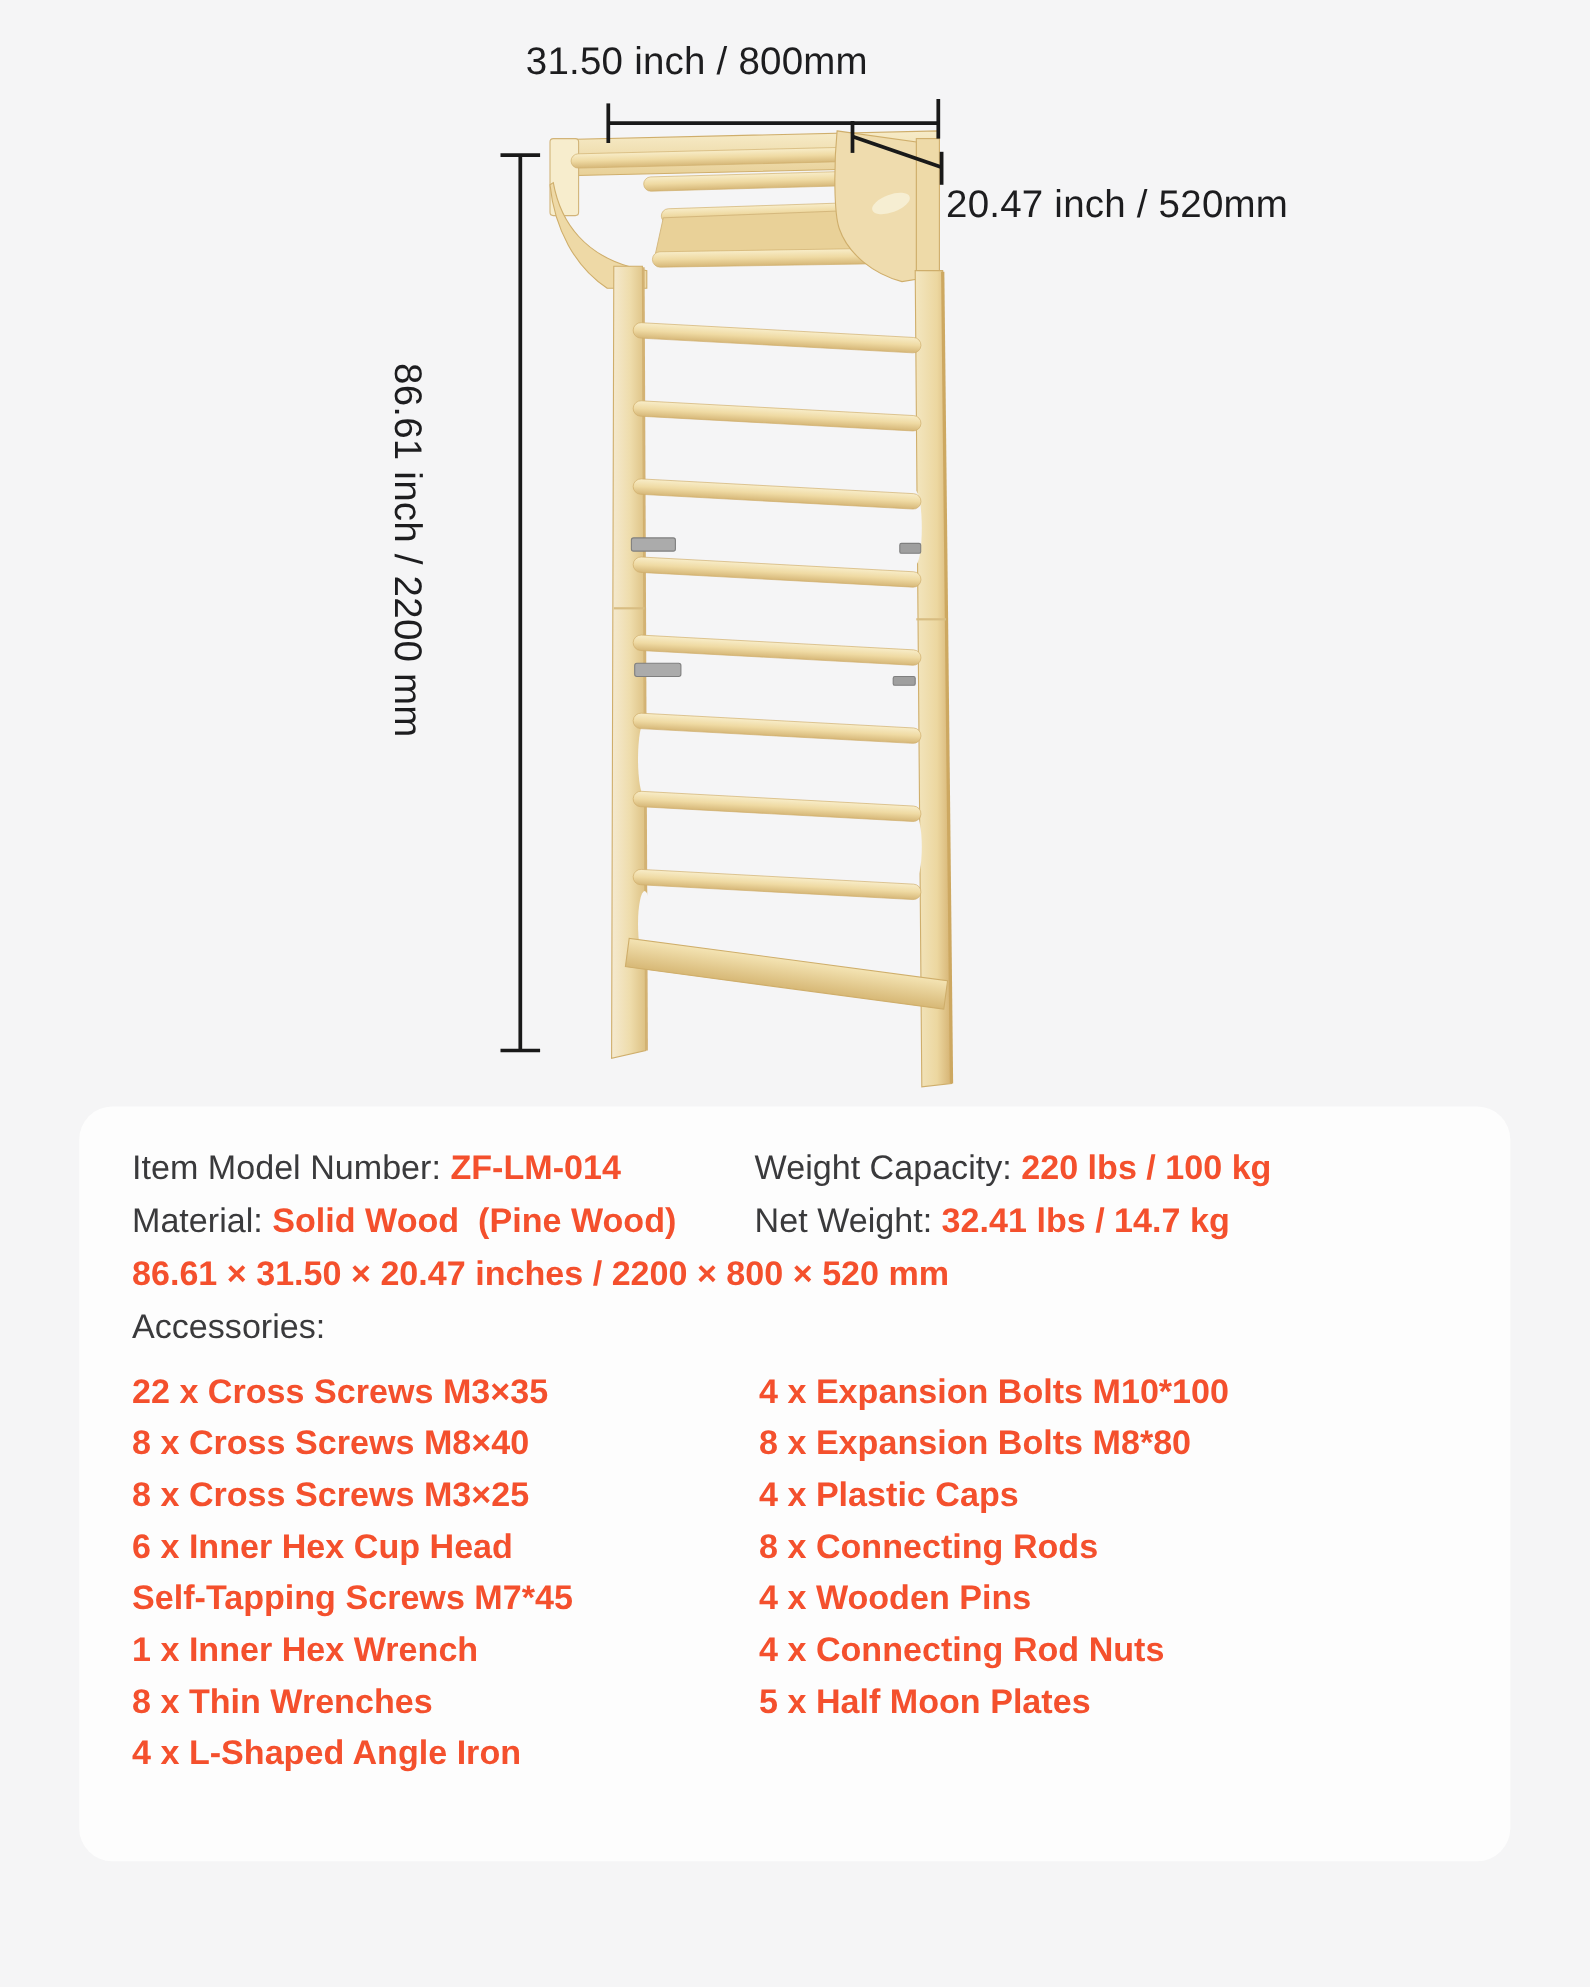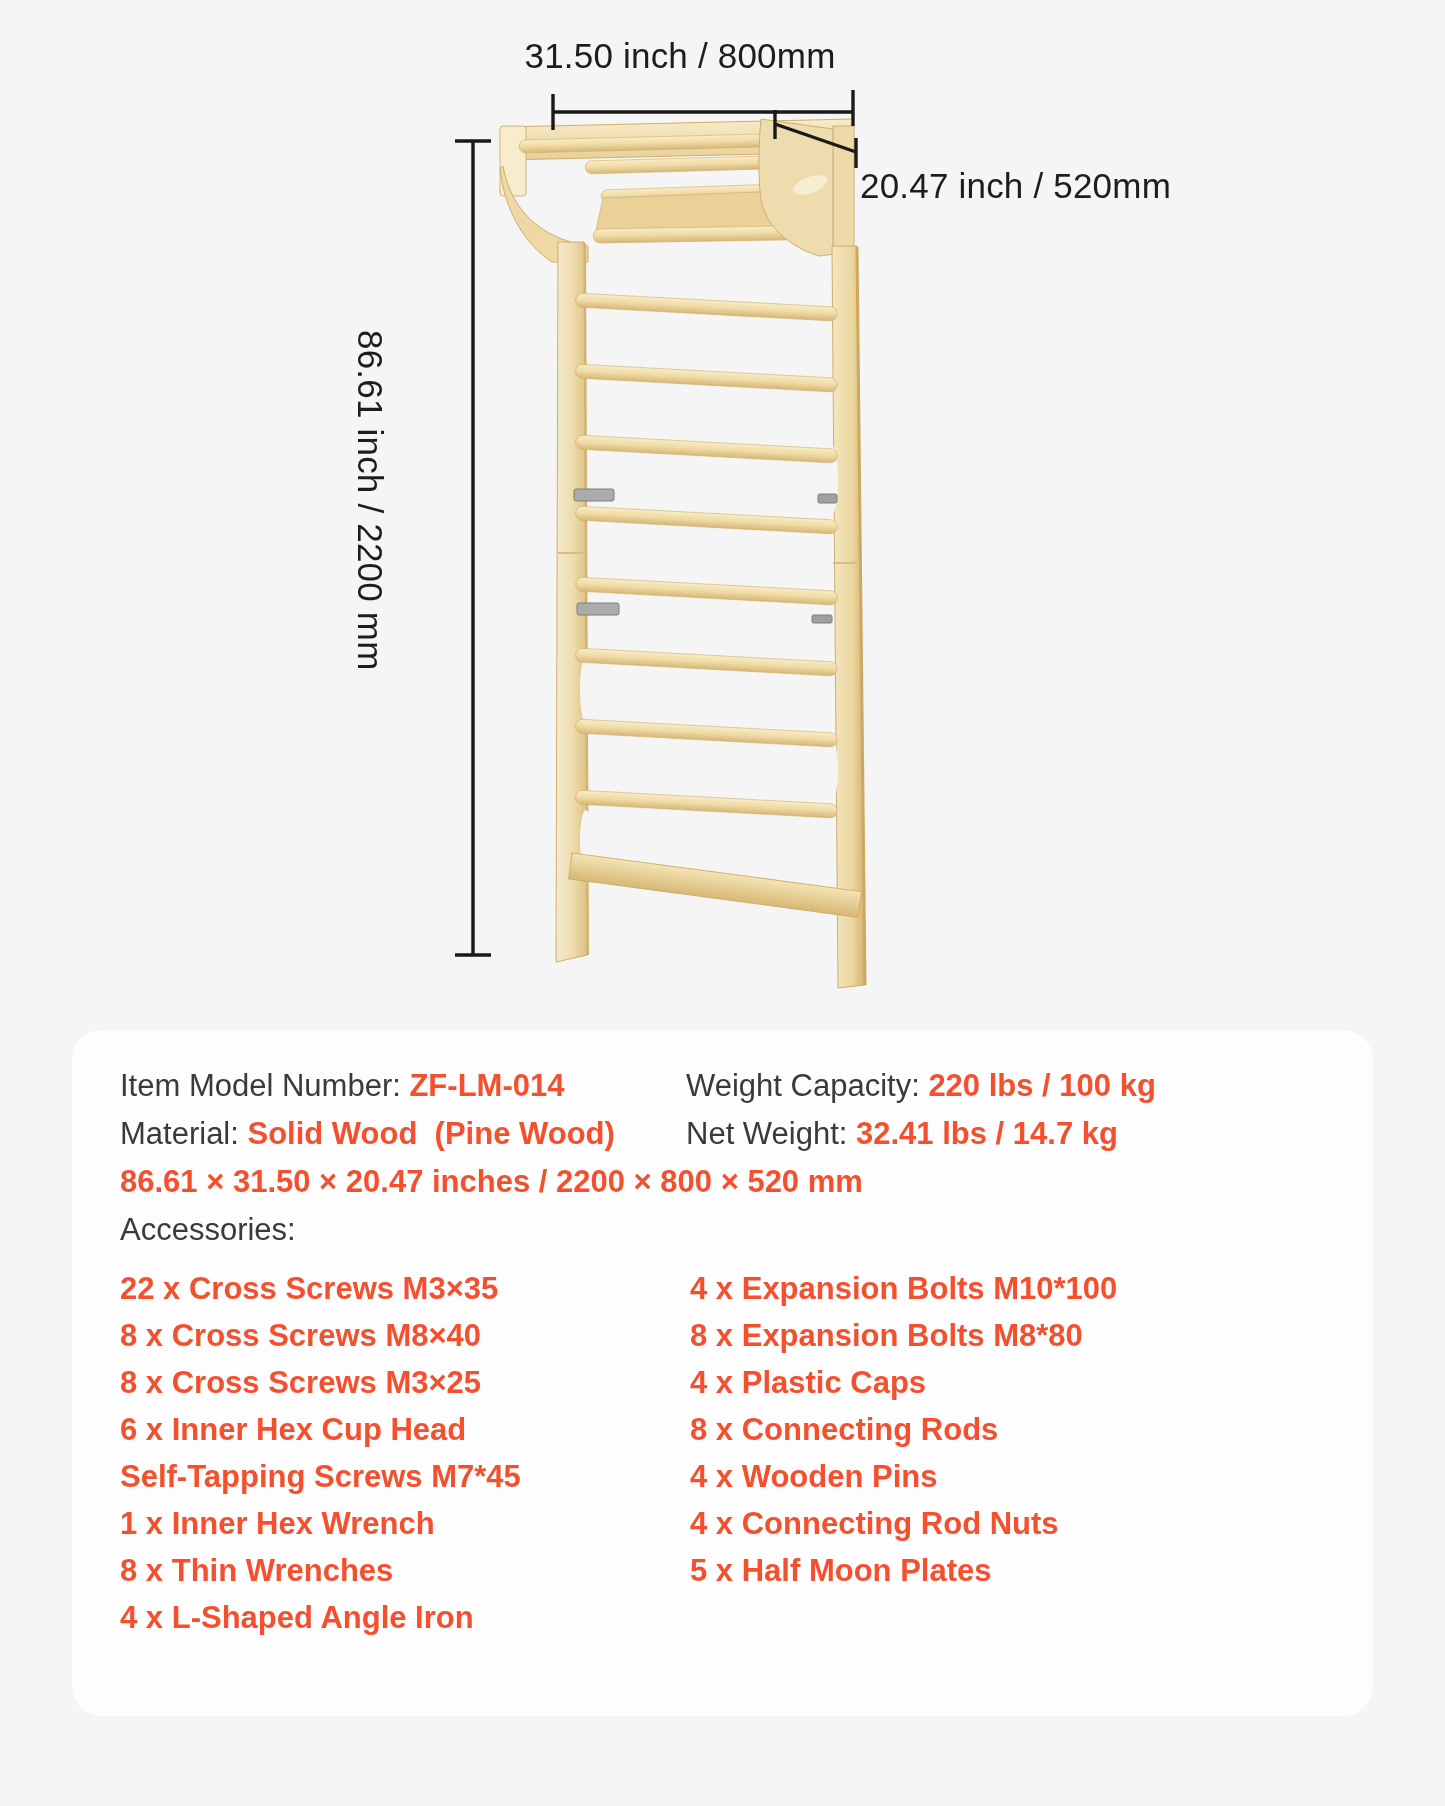--- a/index.html
+++ b/index.html
@@ -5,29 +5,29 @@
   html,body{margin:0;padding:0;}
   body{
     width:1445px;height:1806px;position:relative;overflow:hidden;
     background:#f5f5f6;
     font-family:"Liberation Sans","DejaVu Sans",sans-serif;
     color:#3a3a3c;
   }
   .figure{position:absolute;left:0;top:0;width:1445px;height:1010px;}
   svg.ladder{position:absolute;left:0;top:0;}
   .dim{position:absolute;color:#1d1d1f;font-size:35px;font-weight:500;letter-spacing:.2px;white-space:nowrap;}
-  .dim-top{left:478px;top:36px;width:404px;text-align:center;}
+  .dim-top{left:478px;top:36px;width:404px;text-align:left;}
   .dim-depth{left:860px;top:166px;}
   .dim-height{
     left:347px;top:288px;height:424px;width:46px;
     writing-mode:vertical-rl;text-orientation:mixed;
     display:flex;align-items:center;justify-content:center;
   }
   .panel{
-    position:absolute;left:72px;top:1030px;width:1301px;height:686px;
+    position:absolute;left:72px;top:1006px;width:1301px;height:686px;
     background:#fdfdfd;border-radius:30px;box-sizing:border-box;
     padding:32px 48px 0 48px;
   }
   .panel p{margin:0;}
   .spec-grid{display:grid;grid-template-columns:566px auto;}
   .spec-row{font-size:31px;line-height:48px;white-space:nowrap;}
   .lbl{color:#3a3a3c;}
   .val{color:#f4502d;font-weight:700;white-space:pre-wrap;}
   .section-label{font-size:31px;line-height:48px;color:#3a3a3c;}
   .dims-value{font-size:31px;line-height:48px;}

